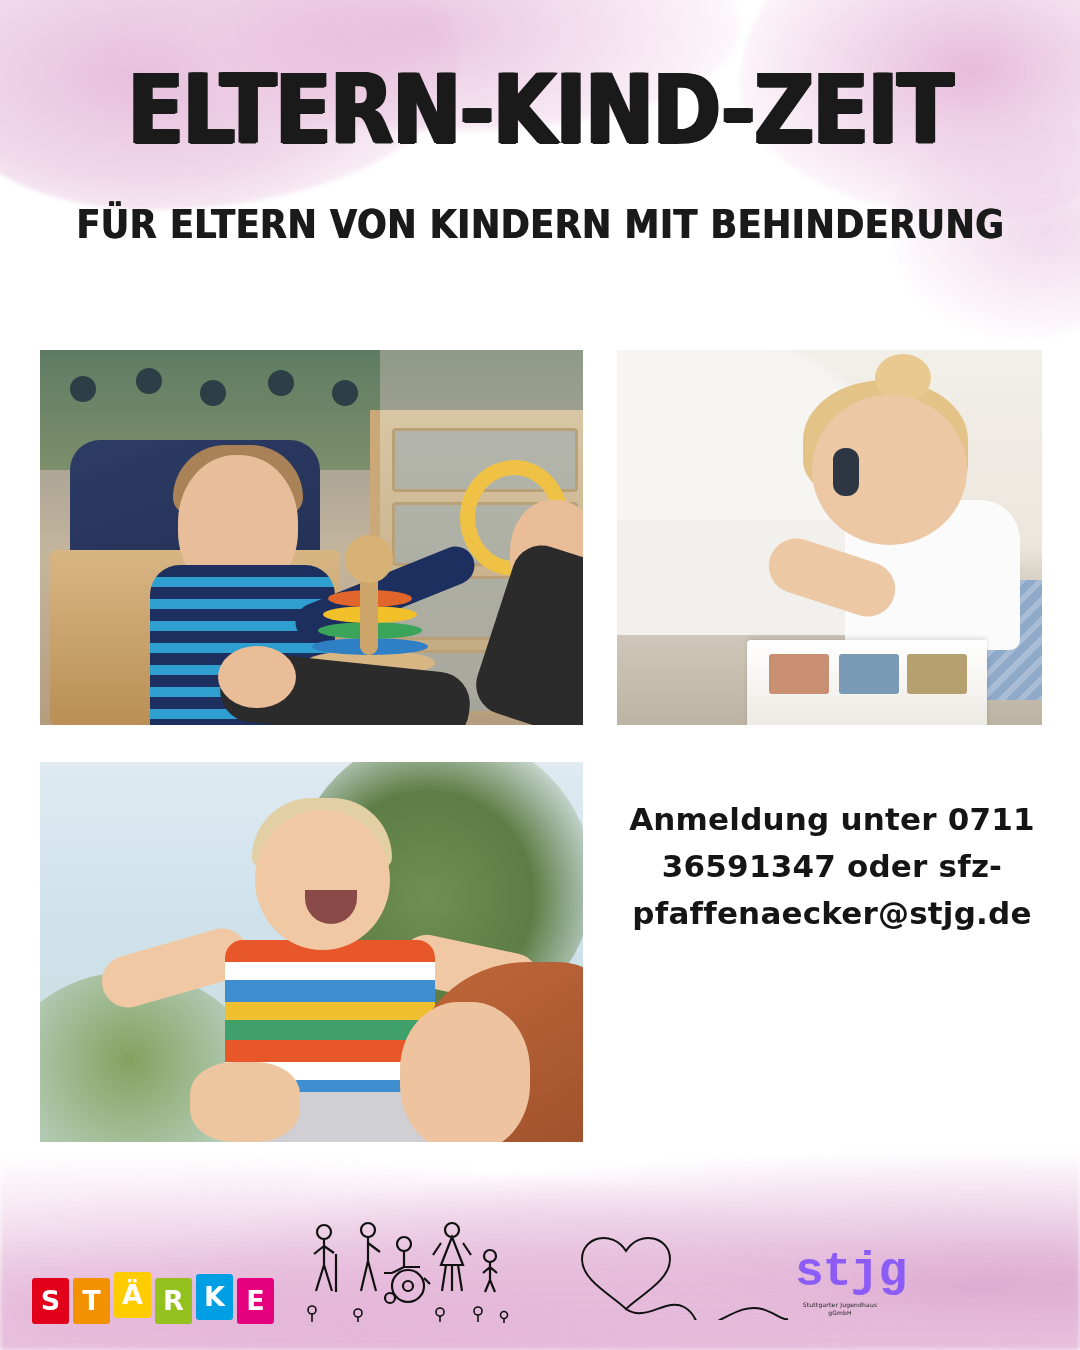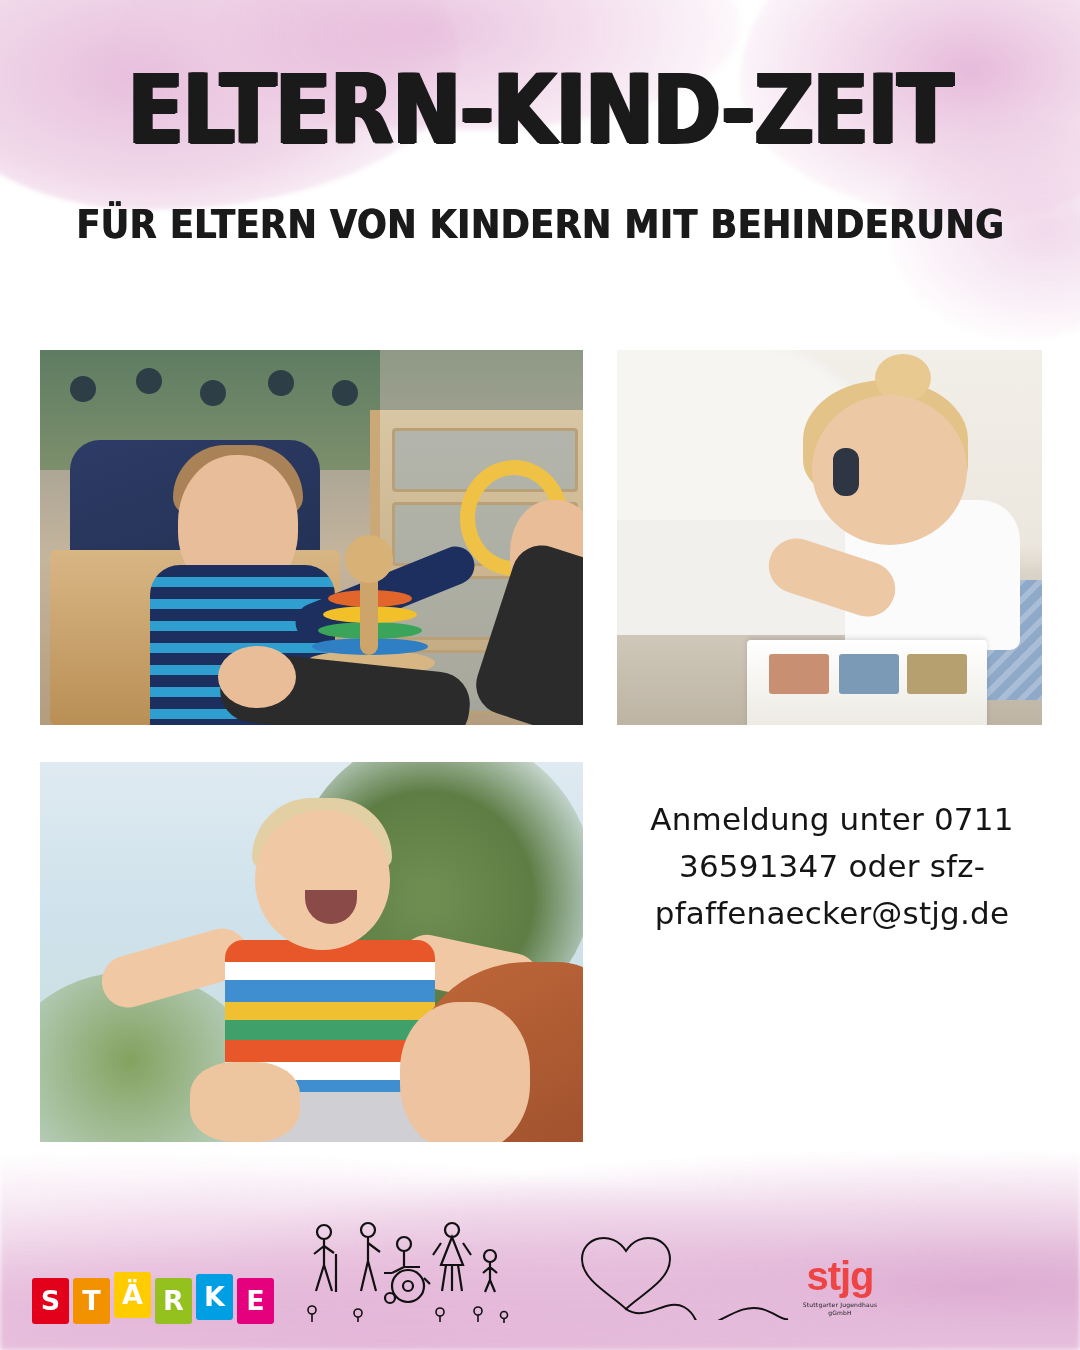--- a/index.html
+++ b/index.html
@@ -317,20 +317,21 @@
   .info .when {
     font-size: 35px;
     line-height: 1.52;
     letter-spacing: 0.2px;
   }
   .info .contact {
     margin-top: 34px;
     font-size: 31px;
     line-height: 1.52;
     letter-spacing: 0.2px;
+    font-weight: bold;
   }
 
   
   .footer { position: absolute; left: 0; bottom: 0; width: 1080px; height: 160px; }
 
   
   .staerke { position: absolute; left: 32px; bottom: 26px; width: 245px; }
   .staerke-tiles { display: flex; gap: 4px; }
   .staerke-tiles span {
     display: inline-block;
@@ -359,22 +360,22 @@
 
   
   .pictogram { position: absolute; left: 300px; bottom: 24px; width: 215px; height: 110px; }
 
   
   .heart-line { position: absolute; left: 560px; bottom: 30px; width: 230px; height: 105px; }
 
   
   .stjg { position: absolute; left: 795px; bottom: 34px; width: 90px; text-align: center; }
   .stjg-word {
-    font-size: 40px; font-weight: 700; color: #ef4444; letter-spacing: -1px;
-    font-family: Liberation Sans, sans-serif;
+    font-size: 48px; font-weight: 700; color: #8b5cf6; letter-spacing: -1px;
+    font-family: Liberation Mono, monospace;
   }
   .stjg-sub { font-size: 6px; color: #222; letter-spacing: 0.2px; margin-top: 2px; line-height: 1.25; }
 
   
   .treff { position: absolute; right: 30px; bottom: 30px; width: 190px; text-align: center; }
   .treff-mark { position: relative; height: 36px; }
   .treff-main { font-size: 26px; font-weight: 700; color: #1a1a1a; letter-spacing: 0.5px; }
   .treff-main .bold2 { font-weight: 700; }
   .treff-sub { font-size: 13px; color: #1a1a1a; letter-spacing: 3px; margin-top: 2px; }
 </style>

